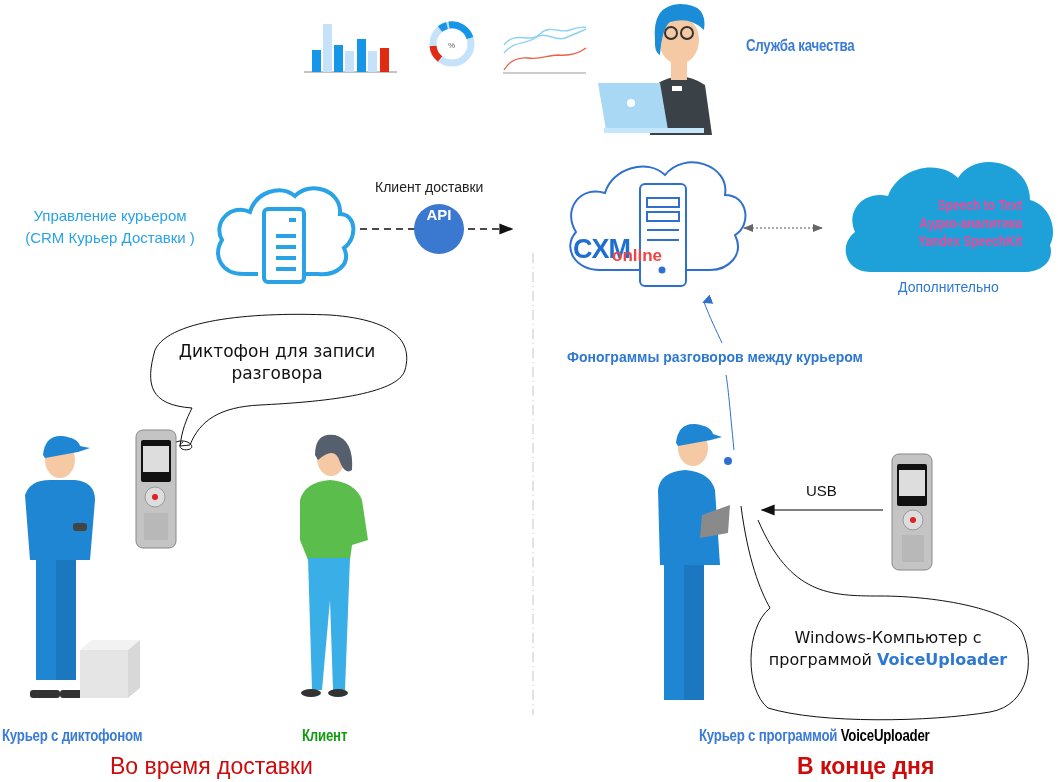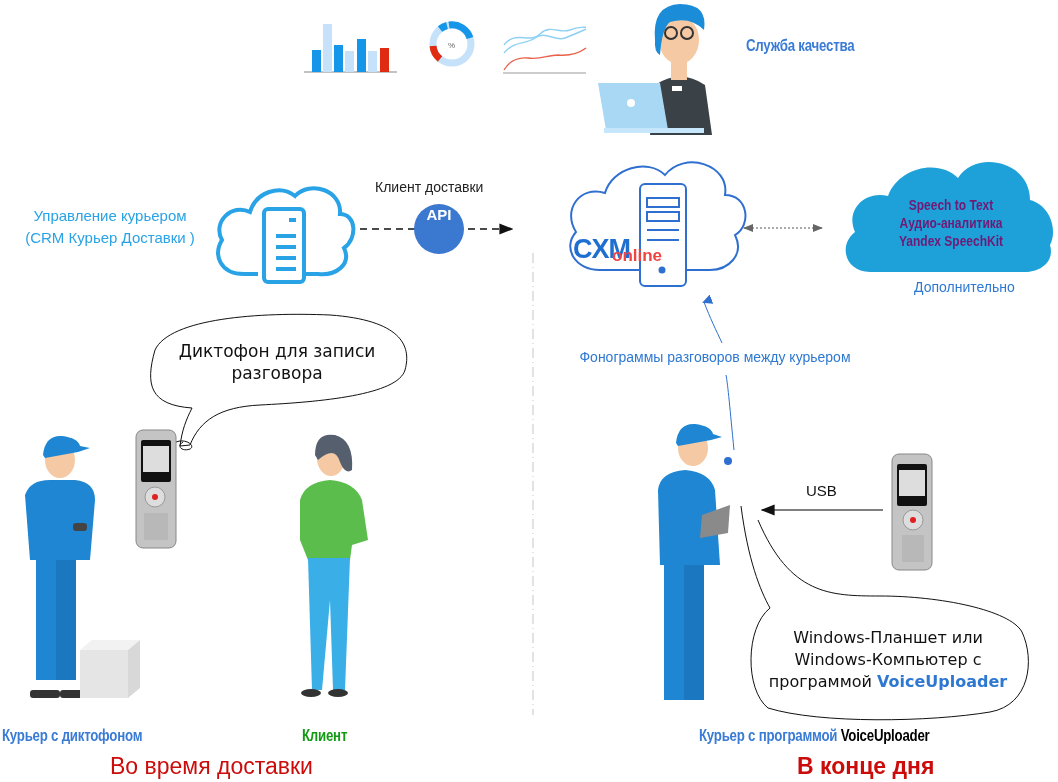--- a/index.html
+++ b/index.html
@@ -4,25 +4,25 @@
 <style>
   html,body{margin:0;padding:0;background:#fff;}
   body{width:1058px;height:782px;position:relative;overflow:hidden;font-family:"Liberation Sans",sans-serif;}
   svg.full{position:absolute;left:0;top:0;}
   .txt{position:absolute;white-space:nowrap;}
   .cond{font-family:"Liberation Sans",sans-serif;font-weight:bold;transform:scaleX(0.78);transform-origin:left center;letter-spacing:-0.3px;}
   .quality{left:746px;top:36px;font-size:17px;color:#3a7bd5;}
   .crm{left:5px;top:205px;font-size:15px;color:#29a3e6;line-height:22px;text-align:center;width:210px;white-space:normal;}
   .dtime{left:375px;top:179px;font-size:14px;color:#222;}
   .apilbl{left:414px;top:206px;width:50px;text-align:center;font-size:15px;font-weight:bold;color:#fff;}
-  .cloudtxt{left:862px;top:196px;width:178px;text-align:center;font-size:15px;line-height:18px;color:#701a75;}
+  .cloudtxt{left:862px;top:196px;width:178px;text-align:right;font-size:15px;line-height:18px;color:#ec4899;}
   .cloudtxt div{font-weight:bold;transform:scaleX(0.8);}
-  .extra{left:898px;top:279px;font-size:14px;color:#2e78d2;margin-left:16px;}
+  .extra{left:898px;top:279px;font-size:14px;color:#2e78d2;}
   .bubble1{left:152px;top:340px;width:250px;text-align:center;font-family:"DejaVu Sans",sans-serif;font-size:17px;line-height:22px;color:#111;}
-  .phono{left:540px;top:348px;width:350px;text-align:center;font-size:14px;line-height:19px;color:#2e78d2;}
+  .phono{left:540px;top:348px;width:350px;text-align:center;font-size:14px;line-height:19px;color:#2e78d2;font-weight:bold;}
   .usb{left:806px;top:482px;font-size:15px;color:#111;}
   .bubble2{left:752px;top:627px;width:272px;text-align:center;font-family:"DejaVu Sans",sans-serif;font-size:16px;line-height:22px;color:#111;}
   .bubble2 .vu{color:#2e78d2;font-weight:bold;}
   .lbl-courier1{left:2px;top:726px;font-size:17px;color:#3a7bd5;}
   .lbl-client{left:302px;top:726px;font-size:17px;color:#139a13;}
   .lbl-courier2{left:699px;top:726px;font-size:17px;color:#3a7bd5;}
   .lbl-courier2 .vu{color:#000;}
   .phase1{left:110px;top:753px;font-size:23px;font-weight:normal;color:#cc0b0b;}
   .phase2{left:797px;top:753px;font-size:23px;font-weight:bold;color:#cc0b0b;}
   .cxm{left:573px;top:226px;font-size:27px;font-weight:bold;color:#1f6fd1;letter-spacing:-1px;margin-top:8px;}
@@ -202,21 +202,20 @@
   <div>разговора</div>
 </div>
 
 <div class="txt phono">
   <div>Фонограммы разговоров между курьером</div>
 </div>
 
 <div class="txt usb">USB</div>
 
 <div class="txt bubble2">
-  <div>Windows-Планшет или</div>
   <div>Windows-Компьютер с</div>
   <div><span>программой </span><span class="vu">VoiceUploader</span></div>
 </div>
 
 <div class="txt cond lbl-courier1">Курьер с  диктофоном</div>
 <div class="txt cond lbl-client">Клиент</div>
 <div class="txt cond lbl-courier2"><span>Курьер с  программой </span><span class="vu">VoiceUploader</span></div>
 
 <div class="txt phase1">Во время доставки</div>
 <div class="txt phase2">В конце дня</div>

